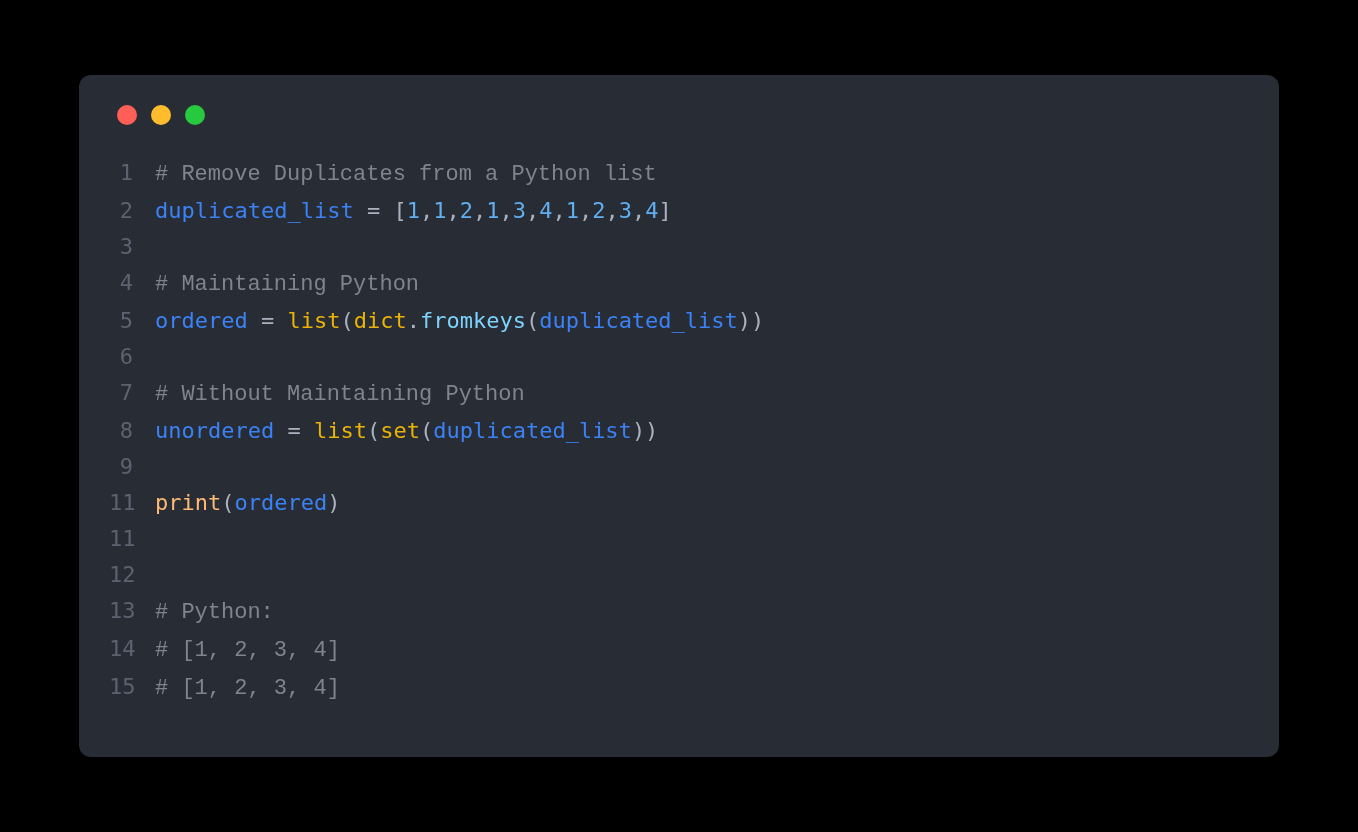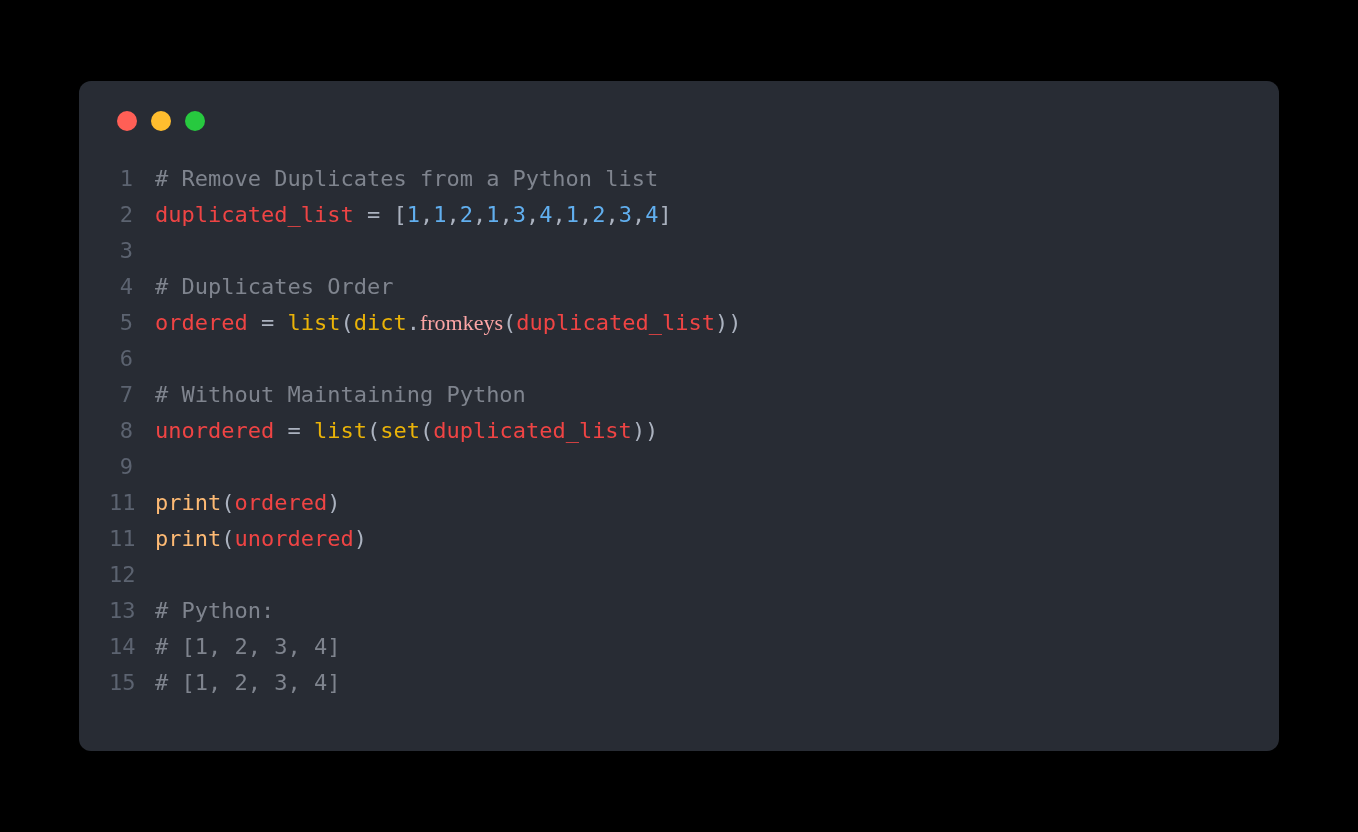--- a/index.html
+++ b/index.html
@@ -59,49 +59,49 @@
       width: 46px;
       padding-right: 22px;
       user-select: none;
       flex-shrink: 0;
     }
     
     .line-content {
       color: #abb2bf;
     }
     
-    .tok-comment { color: #7f848e; font-style: normal; }
-    .tok-identifier { color: #ef4444; }
+    .tok-comment { color: #7f848e; font-style: normal; font-family: Liberation Mono, monospace; }
+    .tok-identifier { color: #3b82f6; }
     .tok-operator { color: #abb2bf; }
     .tok-bracket { color: #abb2bf; }
     .tok-number { color: #61afef; }
     .tok-builtin { color: #eab308; }
-    .tok-function { color: #fca5a5; font-family: Liberation Serif, serif; }
+    .tok-function { color: #7dd3fc; }
     .tok-dot { color: #abb2bf; }
     .tok-print { color: #fdba74; }
   </style>
 </head>
 <body>
 
 <div class="window">
   <div class="traffic-lights">
     <div class="traffic-light red"></div>
     <div class="traffic-light yellow"></div>
     <div class="traffic-light green"></div>
   </div>
   <div class="code-container" id="code-container">
   <div class="code-line"><span class="line-number">1</span><span class="line-content"><span class="tok-comment"># Remove Duplicates from a Python list</span></span></div>
       <div class="code-line"><span class="line-number">2</span><span class="line-content"><span class="tok-identifier">duplicated_list </span><span class="tok-operator">= </span><span class="tok-bracket">[</span><span class="tok-number">1</span><span class="tok-operator">,</span><span class="tok-number">1</span><span class="tok-operator">,</span><span class="tok-number">2</span><span class="tok-operator">,</span><span class="tok-number">1</span><span class="tok-operator">,</span><span class="tok-number">3</span><span class="tok-operator">,</span><span class="tok-number">4</span><span class="tok-operator">,</span><span class="tok-number">1</span><span class="tok-operator">,</span><span class="tok-number">2</span><span class="tok-operator">,</span><span class="tok-number">3</span><span class="tok-operator">,</span><span class="tok-number">4</span><span class="tok-bracket">]</span></span></div>
       <div class="code-line"><span class="line-number">3</span><span class="line-content">&nbsp;</span></div>
-      <div class="code-line"><span class="line-number">4</span><span class="line-content"><span class="tok-comment"># Duplicates Order</span></span></div>
+      <div class="code-line"><span class="line-number">4</span><span class="line-content"><span class="tok-comment"># Maintaining Python</span></span></div>
       <div class="code-line"><span class="line-number">5</span><span class="line-content"><span class="tok-identifier">ordered </span><span class="tok-operator">= </span><span class="tok-builtin">list</span><span class="tok-bracket">(</span><span class="tok-builtin">dict</span><span class="tok-dot">.</span><span class="tok-function">fromkeys</span><span class="tok-bracket">(</span><span class="tok-identifier">duplicated_list</span><span class="tok-bracket">))</span></span></div>
       <div class="code-line"><span class="line-number">6</span><span class="line-content">&nbsp;</span></div>
       <div class="code-line"><span class="line-number">7</span><span class="line-content"><span class="tok-comment"># Without Maintaining Python</span></span></div>
       <div class="code-line"><span class="line-number">8</span><span class="line-content"><span class="tok-identifier">unordered </span><span class="tok-operator">= </span><span class="tok-builtin">list</span><span class="tok-bracket">(</span><span class="tok-builtin">set</span><span class="tok-bracket">(</span><span class="tok-identifier">duplicated_list</span><span class="tok-bracket">))</span></span></div>
       <div class="code-line"><span class="line-number">9</span><span class="line-content">&nbsp;</span></div>
       <div class="code-line"><span class="line-number">11</span><span class="line-content"><span class="tok-print">print</span><span class="tok-bracket">(</span><span class="tok-identifier">ordered</span><span class="tok-bracket">)</span></span></div>
-      <div class="code-line"><span class="line-number">11</span><span class="line-content"><span class="tok-print">print</span><span class="tok-bracket">(</span><span class="tok-identifier">unordered</span><span class="tok-bracket">)</span></span></div>
+      <div class="code-line"><span class="line-number">11</span></div>
       <div class="code-line"><span class="line-number">12</span><span class="line-content">&nbsp;</span></div>
       <div class="code-line"><span class="line-number">13</span><span class="line-content"><span class="tok-comment"># Python:</span></span></div>
       <div class="code-line"><span class="line-number">14</span><span class="line-content"><span class="tok-comment"># [1, 2, 3, 4]</span></span></div>
       <div class="code-line"><span class="line-number">15</span><span class="line-content"><span class="tok-comment"># [1, 2, 3, 4]</span></span></div>
     </div>
 </div>
 
 </body></html>

